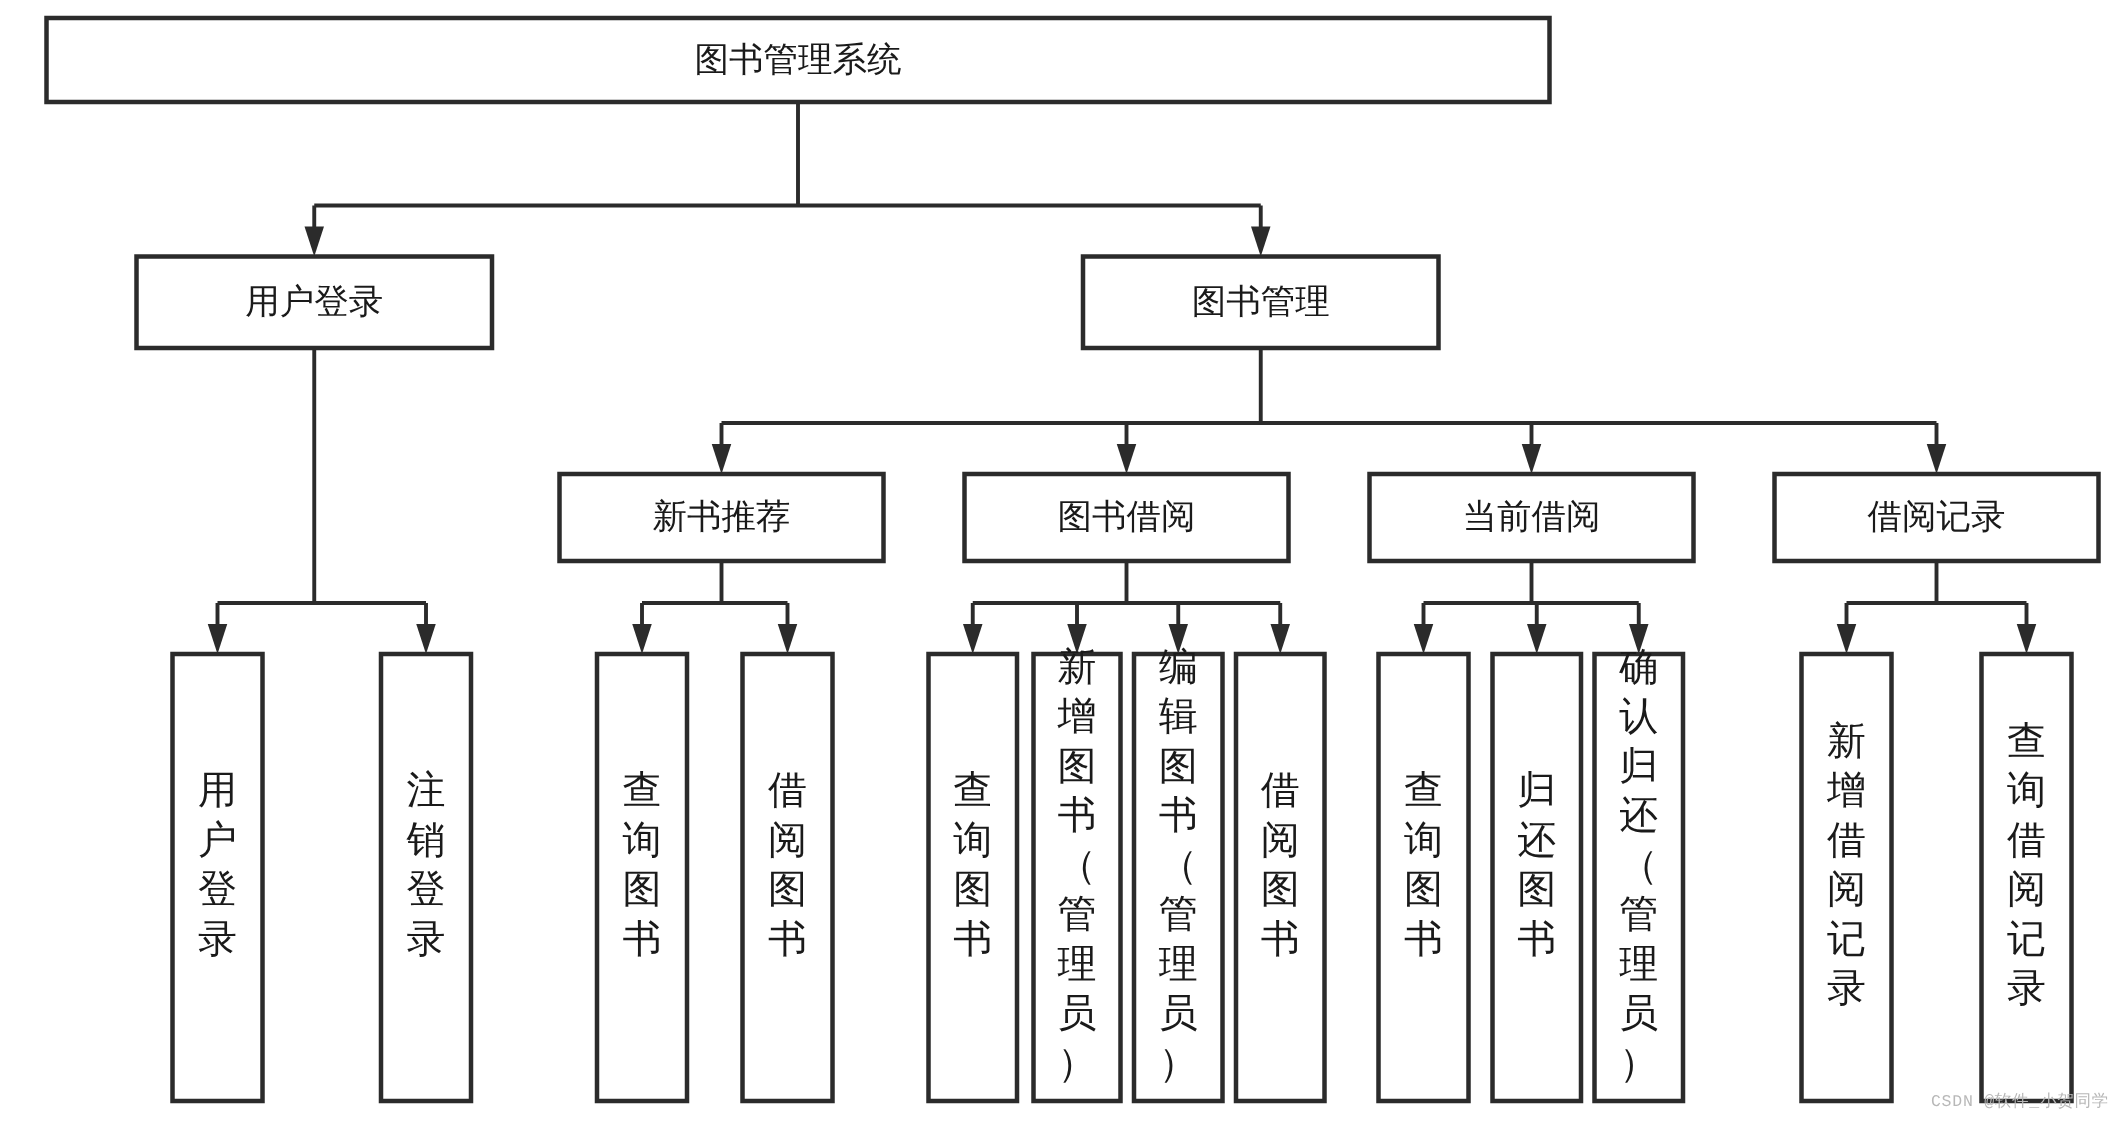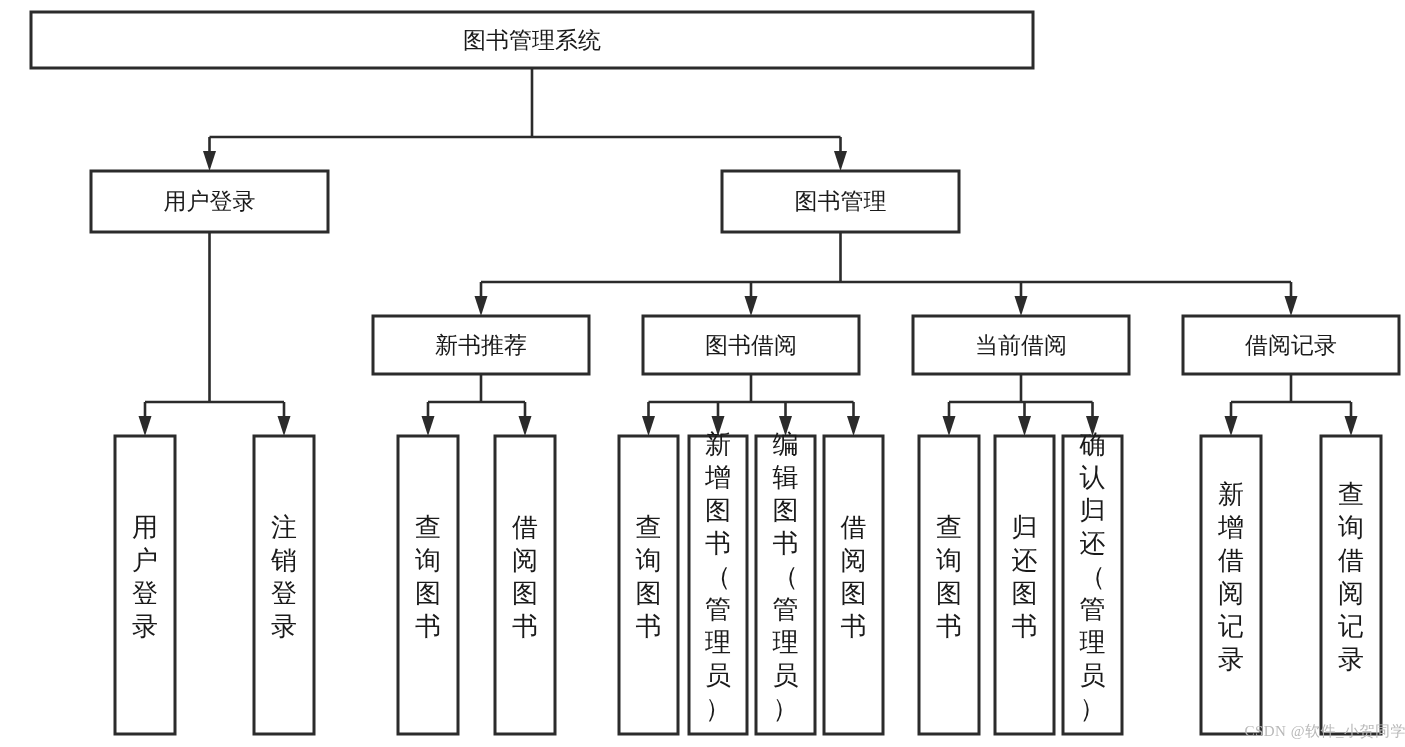--- a/index.html
+++ b/index.html
@@ -46,22 +46,22 @@
     font-family: "DejaVu Sans", "Liberation Sans", sans-serif;
     font-size: 23px;
     fill: #1a1a1a;
     text-anchor: middle;
     dominant-baseline: middle;
   }
   .watermark {
     position: absolute;
     right: 10px;
     bottom: 6px;
-    font-family: Liberation Serif, serif;
-    font-size: 15px;
+    font-family: Liberation Mono, monospace;
+    font-size: 11px;
     color: #b8b8b8;
     white-space: nowrap;
     letter-spacing: 0.5px;
     margin-top: 20px;
   }
 </style>
 </head>
 <body>
 
 <div id="diagram-root">

